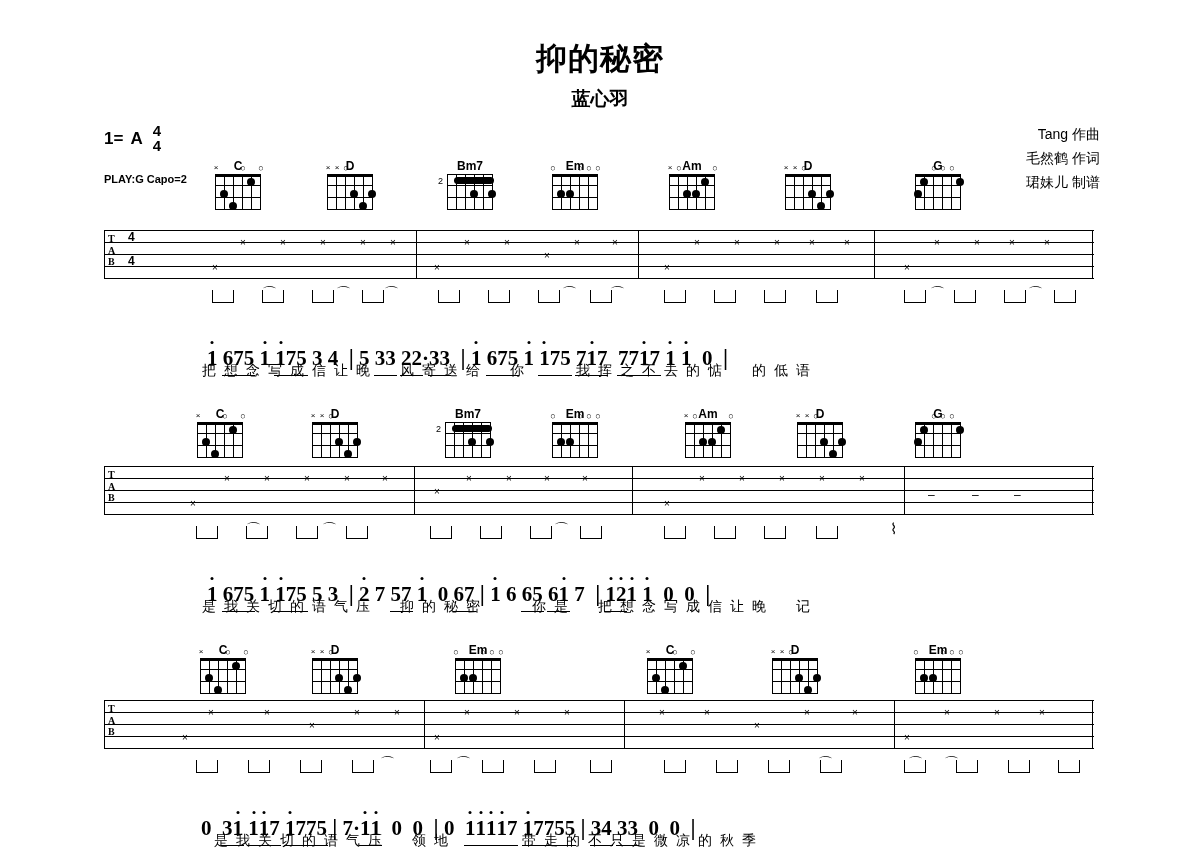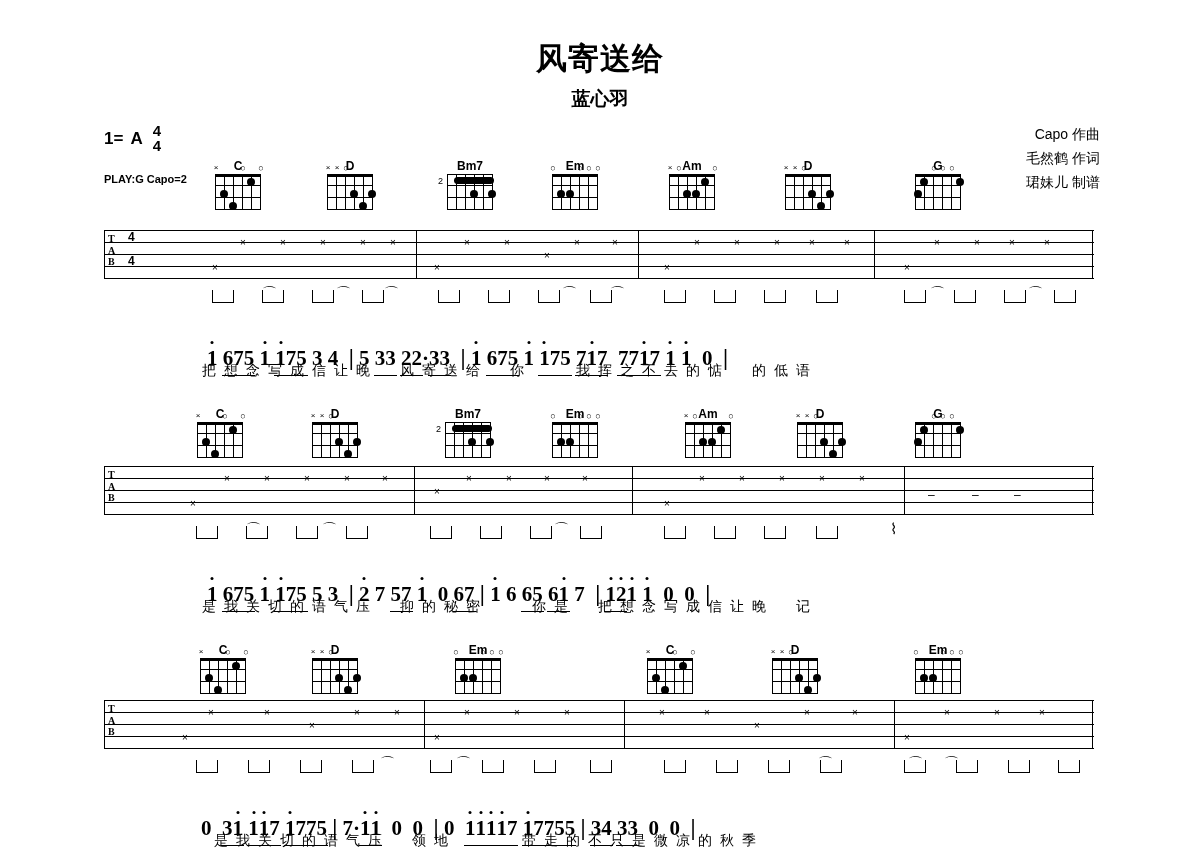--- a/index.html
+++ b/index.html
@@ -107,35 +107,35 @@
   .lyrics { position: absolute; font-size: 14px; white-space: pre; }
   .barglyph { position: absolute; font-size: 23px; font-family: "Liberation Serif", serif; }
 
   .note-unit { position: relative; display: inline-block; }
   .dotabove { position: absolute; top: -5px; left: 50%; transform: translateX(-50%); width: 3px; height: 3px; background: #000; border-radius: 50%; }
   .underline1 { position: absolute; left: -1px; right: -1px; bottom: -5px; height: 1.4px; background: #000; }
 </style>
 </head>
 <body>
 
-<div class="title">风寄送给</div>
+<div class="title">抑的秘密</div>
 <div class="artist">蓝心羽</div>
 
 <div class="keyline">
   <span>1=</span>
   <span>A</span>
   <span class="timesig">
     <span>4</span>
     <span style="border-top:0px solid #000;">4</span>
   </span>
 </div>
 <div class="playline">PLAY:G Capo=2</div>
 
 <div class="credits">
-  <div>Capo 作曲</div>
+  <div>Tang 作曲</div>
   <div>毛然鹤 作词</div>
   <div>珺妹儿 制谱</div>
 </div>
 
 <div class="system" style="top:0;">
 
   <div class="chord" style="left:208px; top:160px;">
     <div class="cname">C</div>
     <div class="grid">
       <div class="nut"></div>

